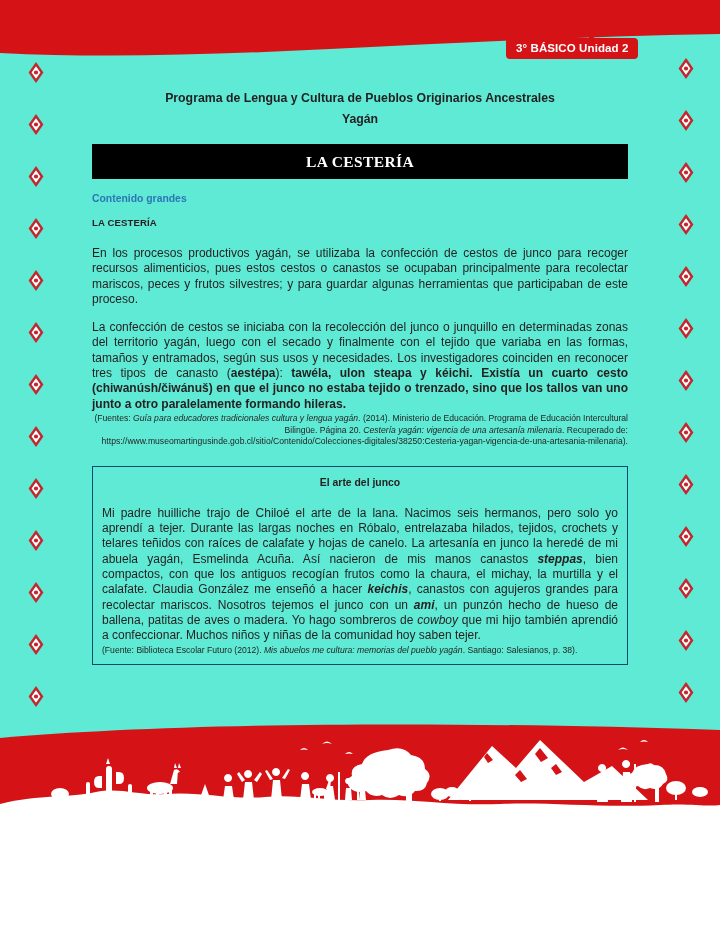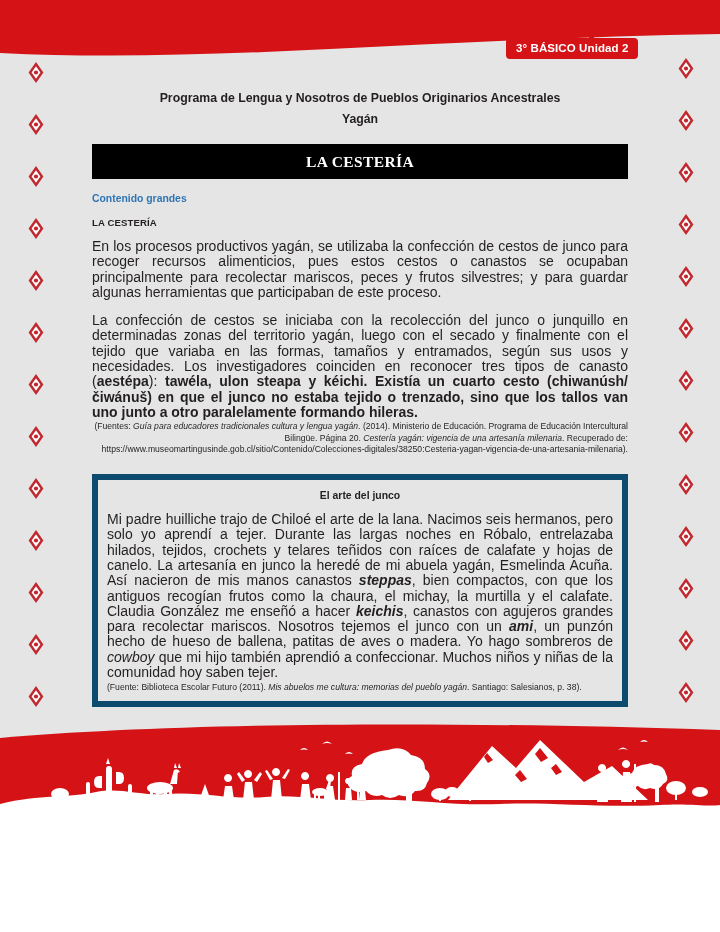--- a/index.html
+++ b/index.html
@@ -14,21 +14,21 @@
     overflow: hidden;
     position: relative;
   }
 
   
   #page {
     position: relative;
     width: 720px;
     height: 820px;
     overflow: hidden;
-    background: #e5e5e5;
+    background: #5eead4;
   }
 
   
   .top-banner {
     position: absolute;
     left: 0; top: 0;
     width: 720px; height: 70px;
     pointer-events: none;
   }
 
@@ -118,40 +118,40 @@
 
   .sub-head {
     margin-top: 13px;
     font-size: 9.6px;
     font-weight: bold;
     color: #231f20;
     letter-spacing: .1px;
   }
 
   p.body {
-    margin: 11px 0 0 0;
-    font-size: 14px;
+    margin: 18px 0 0 0;
+    font-size: 12px;
     line-height: 15.3px;
     color: #231f20;
     text-align: justify;
   }
   p.body.gap { margin-top: 13px; }
 
   .src {
     margin: 1px 0 0 0;
     font-size: 8.6px;
     line-height: 11.6px;
     color: #231f20;
     text-align: right;
   }
 
   
   .story-box {
     margin-top: 18px;
-    border: 6px solid #0c4a6e;
+    border: 1px solid #0c4a6e;
     padding: 9px 9px 7px 9px;
   }
   .story-title {
     text-align: center;
     font-size: 10.4px;
     font-weight: bold;
     color: #231f20;
     margin: 1px 0 2px 0;
   }
   .story-author {
@@ -232,21 +232,21 @@
     <use href="#dia" x="5" y="468"></use>
     <use href="#dia" x="5" y="520"></use>
     <use href="#dia" x="5" y="572"></use>
     <use href="#dia" x="5" y="624"></use>
     <use href="#dia" x="5" y="676"></use>
     <use href="#dia" x="5" y="728"></use>
   </svg>
 
   <div class="content">
 
-    <div class="prog-title">Programa de Lengua y Nosotros de Pueblos Originarios Ancestrales</div>
+    <div class="prog-title">Programa de Lengua y Cultura de Pueblos Originarios Ancestrales</div>
 
     <div class="lang-title">Yagán</div>
 
     <div class="black-bar">LA CESTERÍA</div>
 
     <div class="section-label">Contenido grandes</div>
 
     <div class="sub-head">LA CESTERÍA</div>
 
     <p class="body">En los procesos productivos yagán, se utilizaba la confección de cestos de junco para recoger recursos alimenticios, pues estos cestos o canastos se ocupaban principalmente para recolectar mariscos, peces y frutos silvestres; y para guardar algunas herramientas que participaban de este proceso.</p>
@@ -256,21 +256,21 @@
     <p class="src"><span>(Fuentes: </span><i>Guía para educadores tradicionales cultura y lengua yagán</i><span>. (2014). Ministerio de Educación. Programa de Educación Intercultural Bilingüe. Página 20.</span>
       <i>Cestería yagán: vigencia de una artesanía milenaria</i><span>. Recuperado de:</span>
       <span>https://www.museomartingusinde.gob.cl/sitio/Contenido/Colecciones-digitales/38250:Cesteria-yagan-vigencia-de-una-artesania-milenaria).</span></p>
 
     <div class="story-box">
       <div class="story-title">El arte del junco</div>
 
       <p class="body"><span>Mi padre huilliche trajo de Chiloé el arte de la lana. Nacimos seis hermanos, pero solo yo aprendí a tejer. Durante las largas noches en Róbalo, entrelazaba hilados, tejidos, crochets y telares teñidos con raíces de calafate y hojas de canelo. La artesanía en junco la heredé de mi abuela yagán, Esmelinda Acuña. Así nacieron de mis manos canastos </span><span class="bi">steppas</span><span>, bien compactos, con que los antiguos recogían frutos como la chaura, el michay, la murtilla y el calafate. Claudia González me enseñó a hacer </span><span class="bi">keichis</span><span>, canastos con agujeros grandes para recolectar mariscos. Nosotros tejemos el junco con un </span><span class="bi">ami</span><span>, un punzón hecho de hueso de ballena, patitas de aves o madera. Yo hago sombreros de </span><i>cowboy</i><span> que mi hijo también aprendió a confeccionar. Muchos niños y niñas de la comunidad hoy saben tejer.</span></p>
 
 
-      <p class="story-src"><span>(Fuente: Biblioteca Escolar Futuro (2011). </span><i>Mis abuelos me cultura: memorias del pueblo yagán</i><span>. Santiago: Salesianos, p. 38).</span></p>
+      <p class="story-src"><span>(Fuente: Biblioteca Escolar Futuro (2012). </span><i>Mis abuelos me cultura: memorias del pueblo yagán</i><span>. Santiago: Salesianos, p. 38).</span></p>
     </div>
   </div>
 
   <svg class="bottom-band" viewBox="0 0 720 100" preserveAspectRatio="none">
 
     <path d="M0,18 C160,4 420,0 720,10 L720,100 L0,100 Z" fill="#d51317"></path>
 
     <path d="M0,84 C40,74 70,78 96,72 C120,67 140,76 165,74 C200,71 230,80 265,77
              C300,74 330,82 370,80 C410,78 450,86 500,84 C550,82 600,88 660,85
              C690,83 706,87 720,85 L720,100 L0,100 Z" fill="#ffffff"></path>

